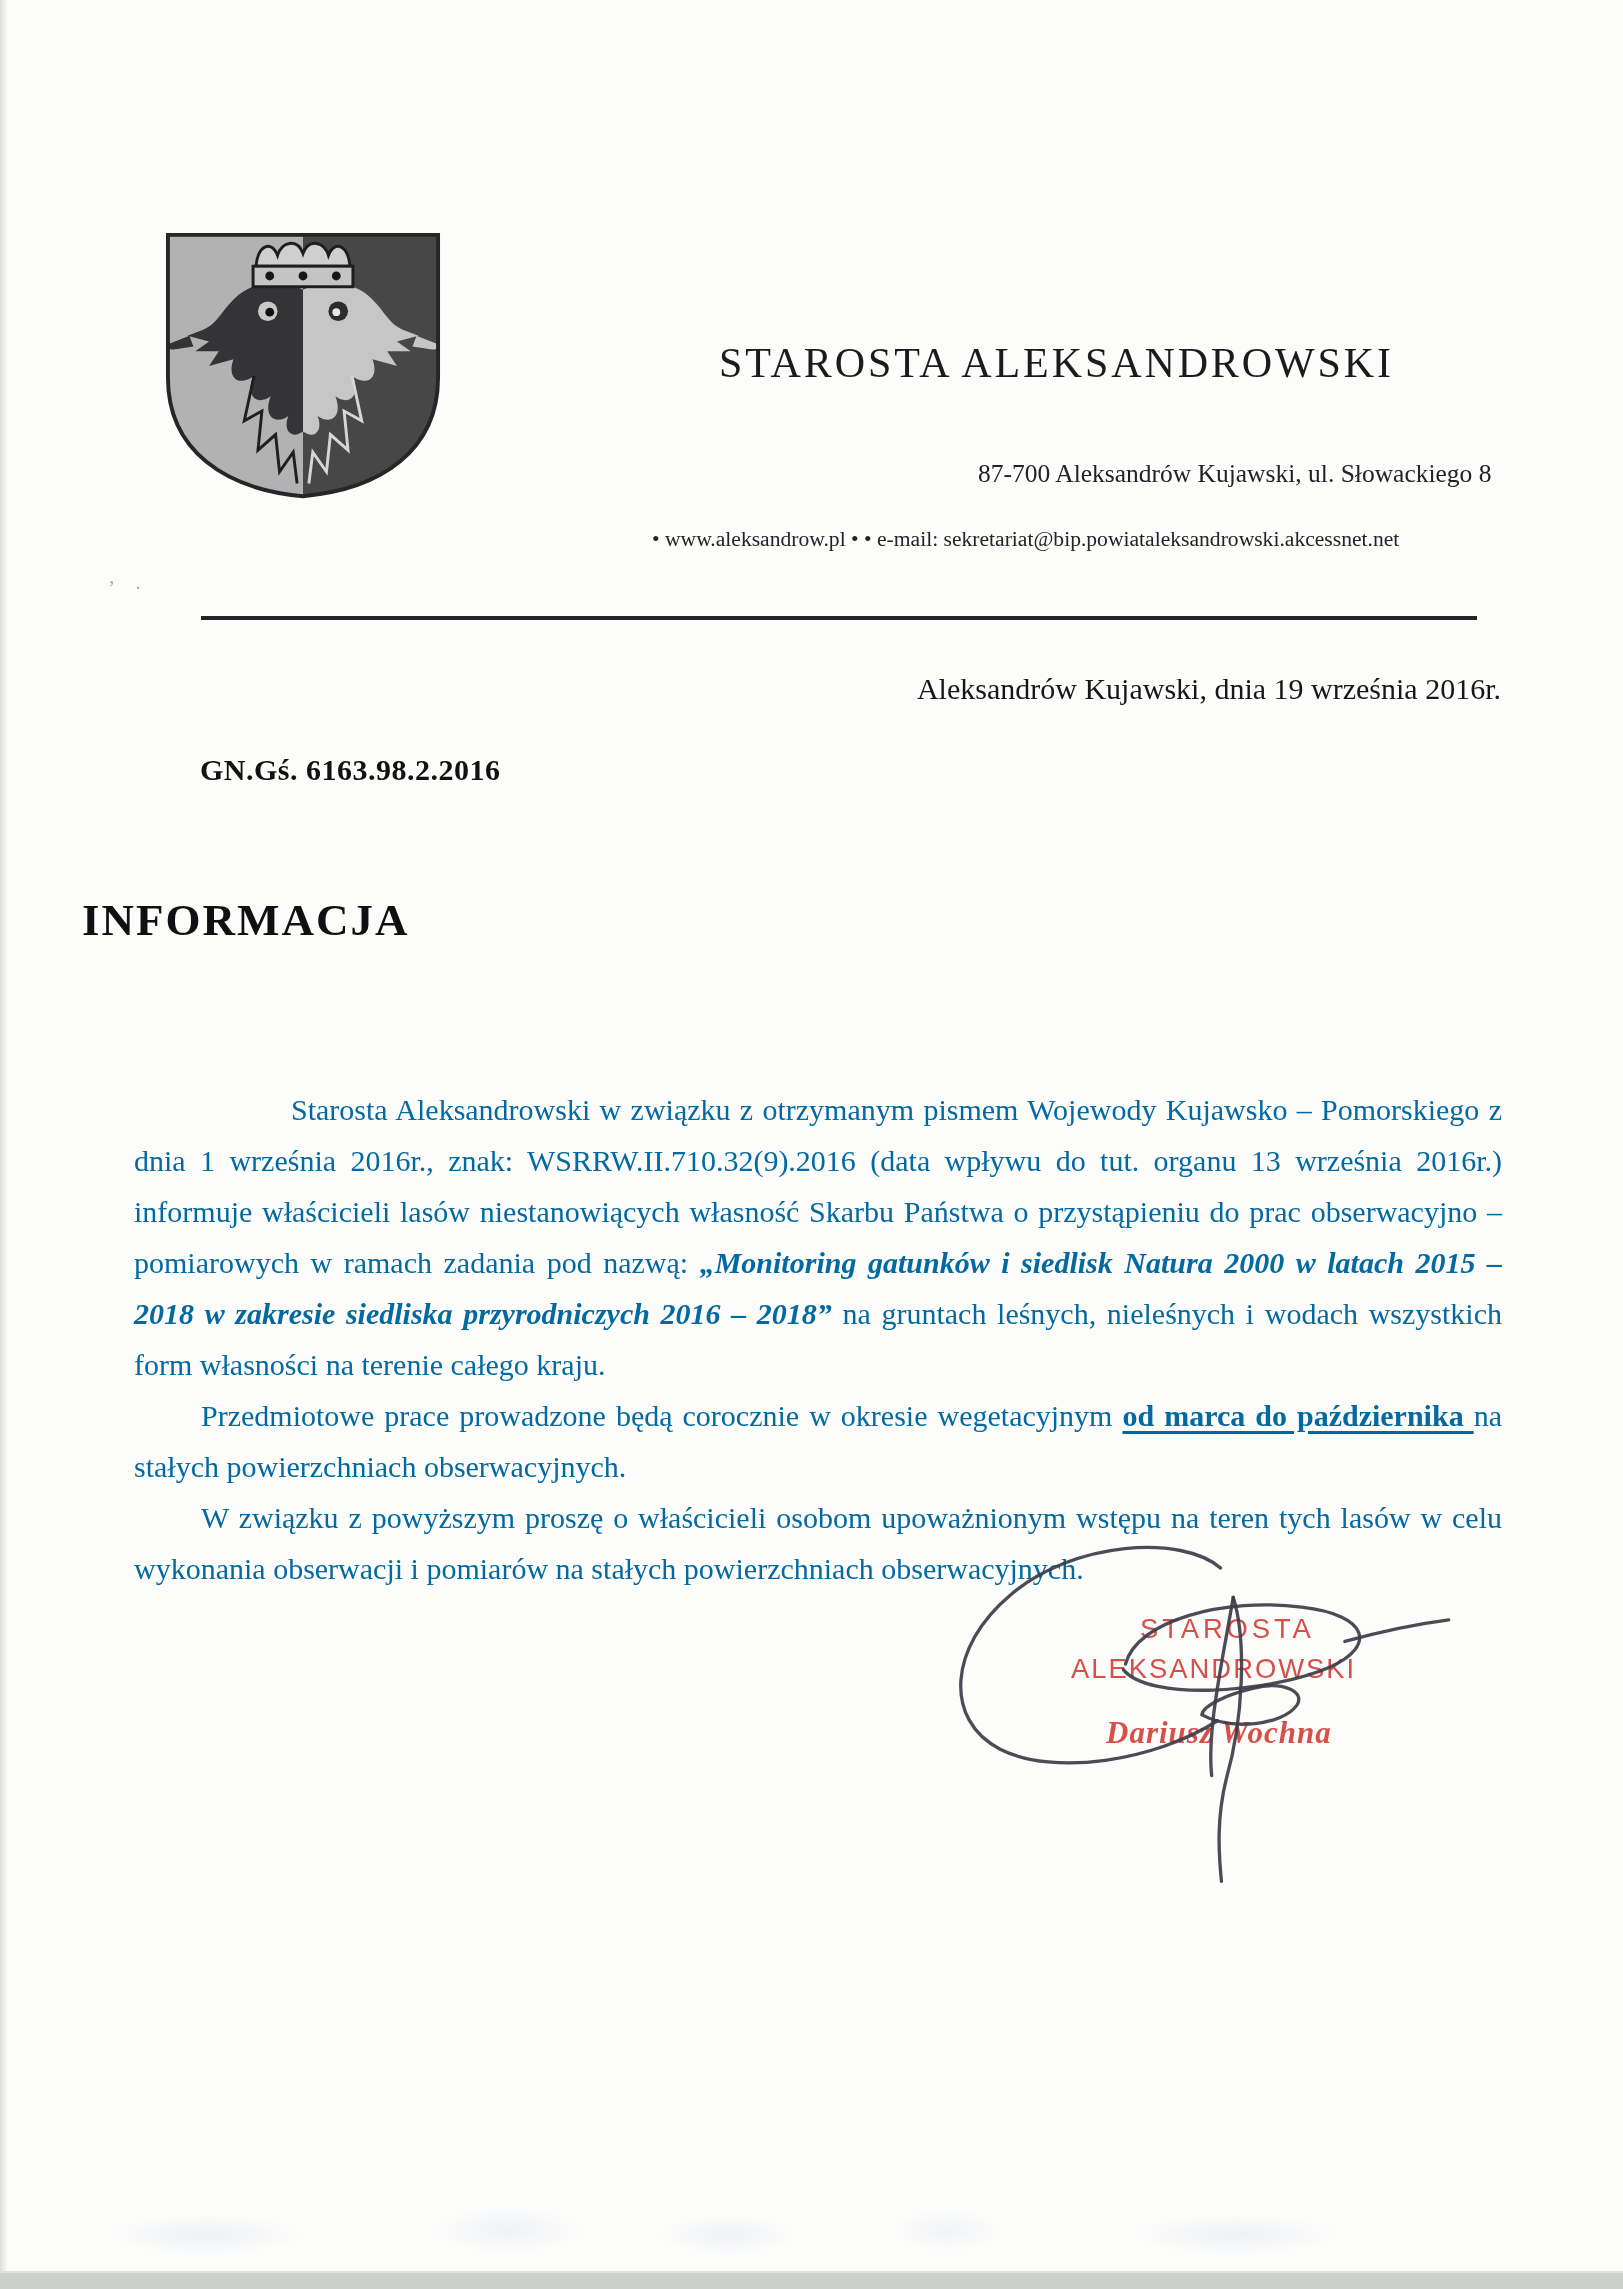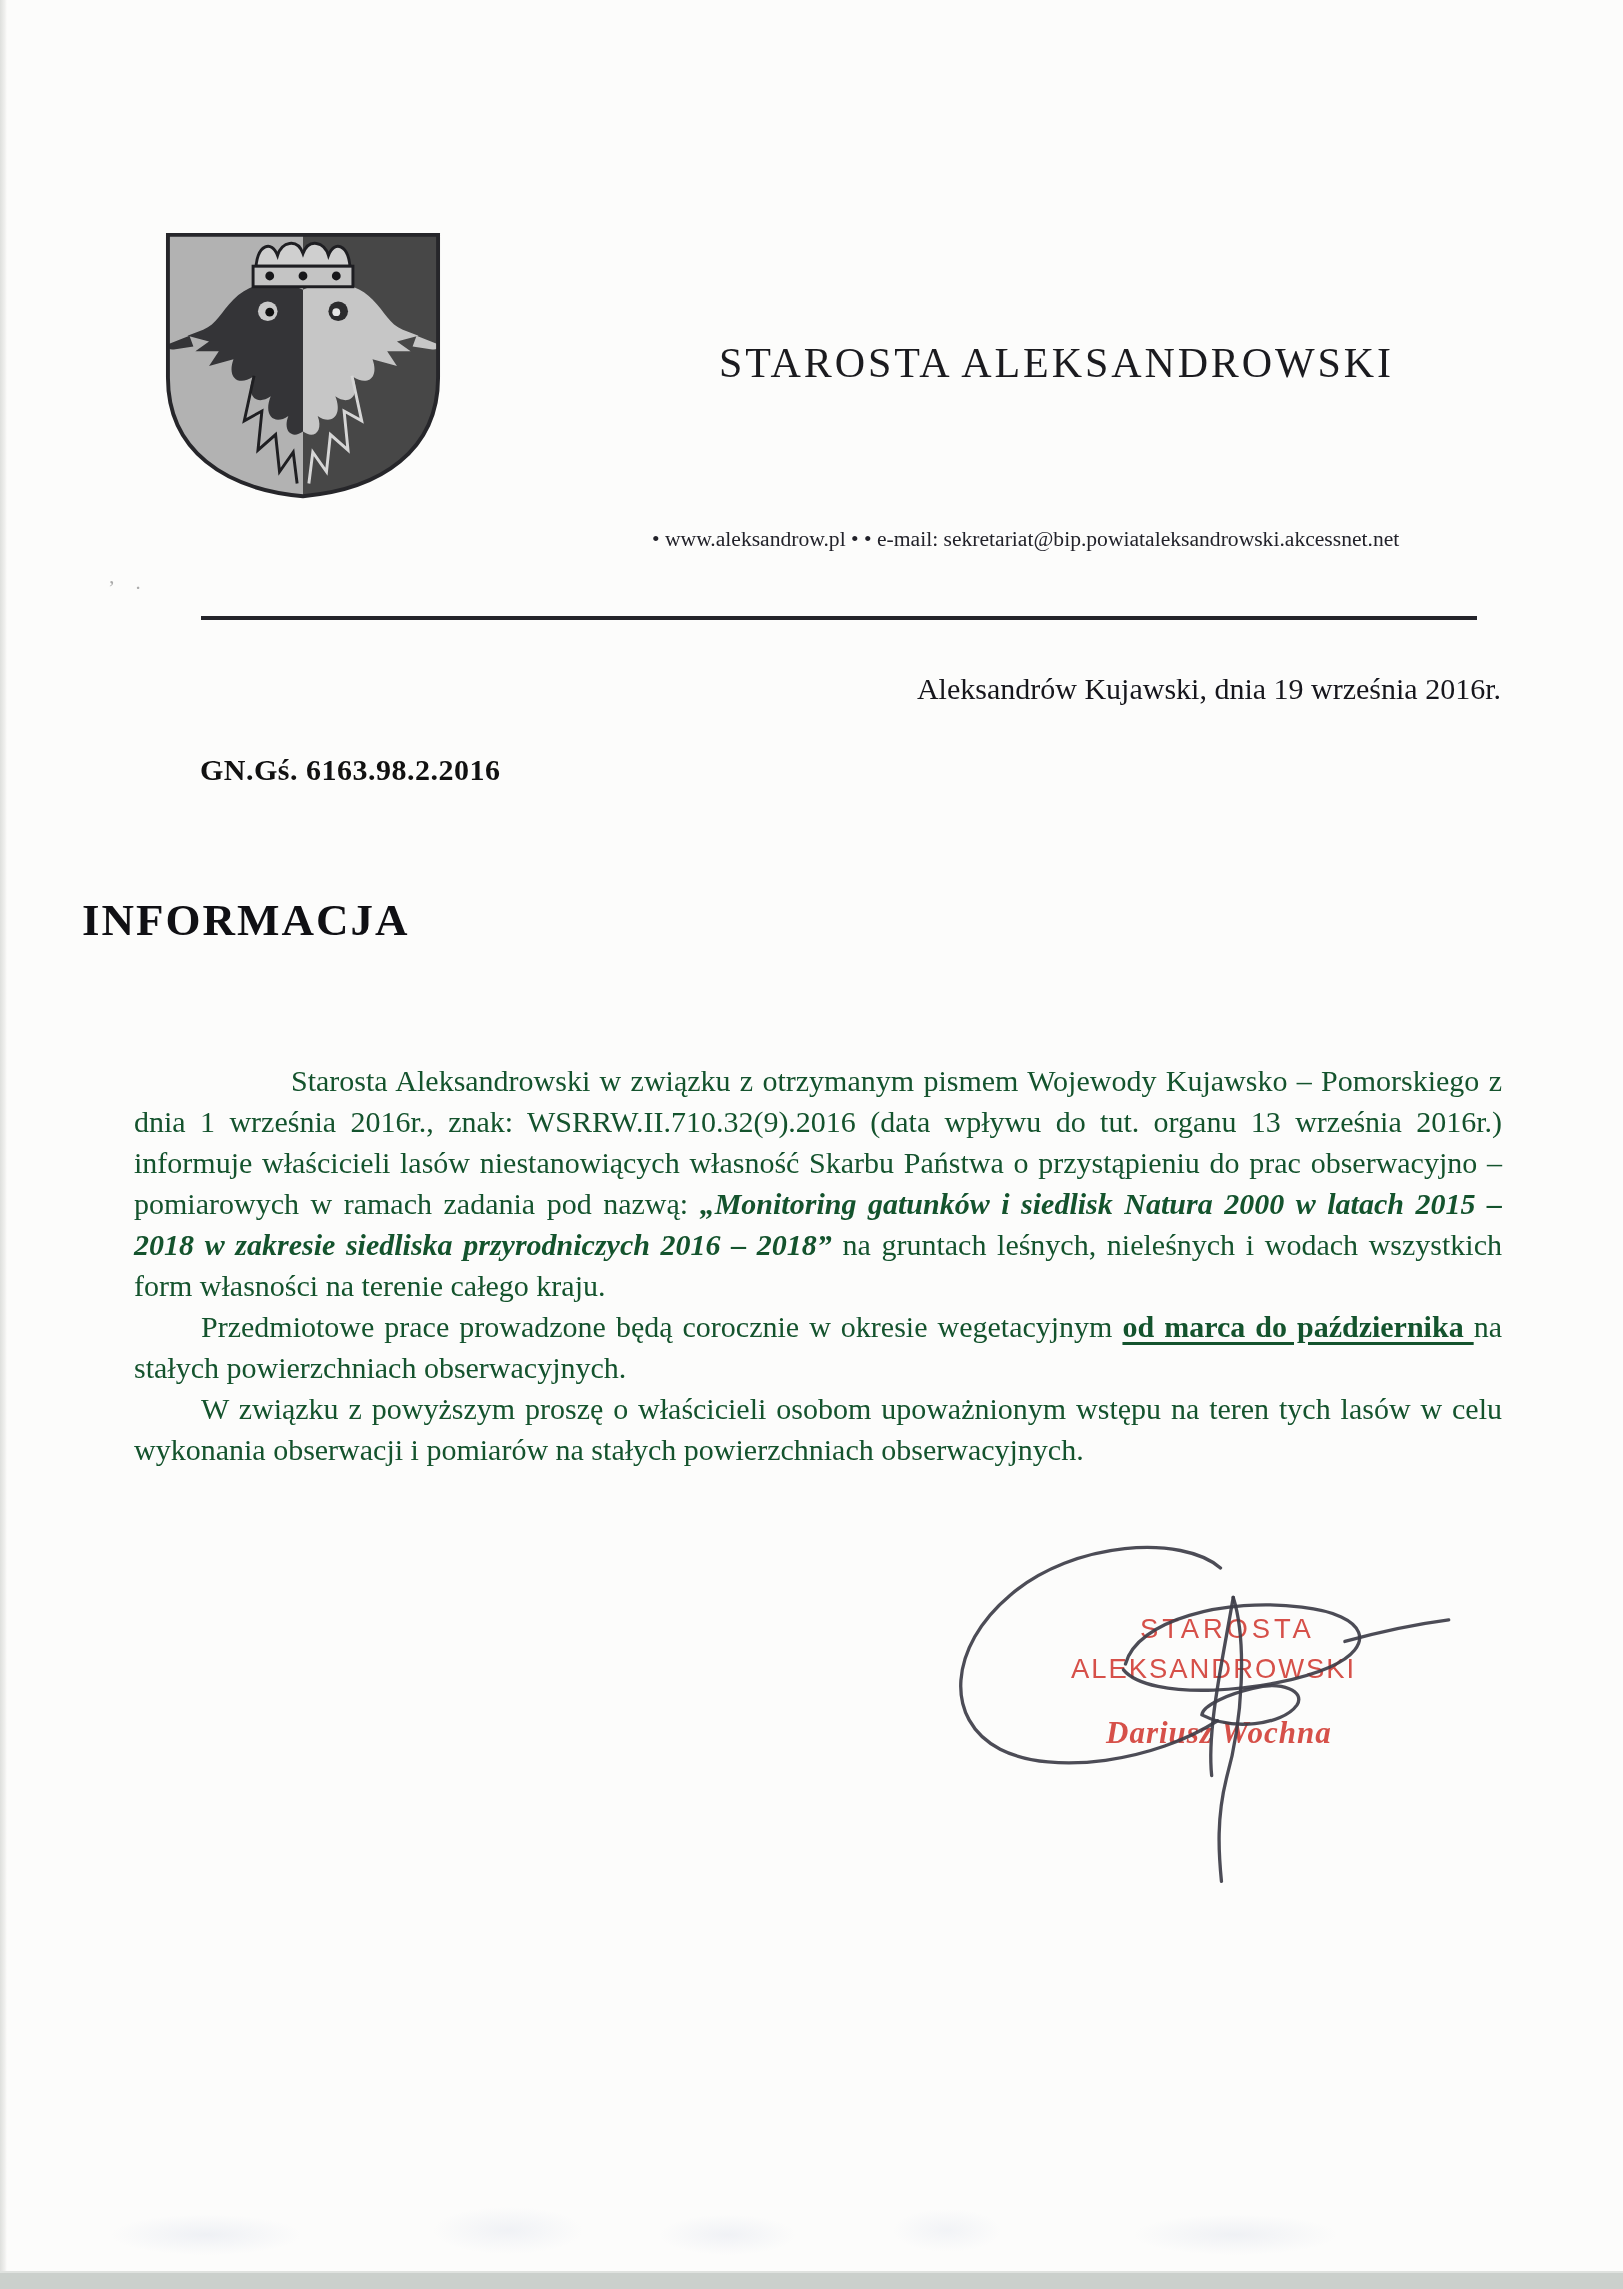--- a/index.html
+++ b/index.html
@@ -65,23 +65,23 @@
   }
 
   .doc-heading{
     position:absolute;left:82px;top:894px;width:1506px;
     text-align:left;
     font-size:45px;font-weight:bold;letter-spacing:2px;color:#101014;
   }
 
   
   .body-text{
-    position:absolute;left:134px;top:1060px;width:1368px;
-    font-size:30px;line-height:41px;
-    text-align:justify;color:#14532d;
+    position:absolute;left:134px;top:1084px;width:1368px;
+    font-size:30px;line-height:51px;
+    text-align:justify;color:#0369a1;
   }
   .body-text p{margin:0;}
   .body-text .b{font-weight:bold;}
   .body-text .i{font-style:italic;}
   .body-text .u{text-decoration:underline;text-decoration-thickness:2.5px;text-underline-offset:4.9px;}
 
   
   .signature-area{position:absolute;left:902px;top:1519px;width:588px;height:382px;}
   .stamp-line{
     position:absolute;
@@ -137,20 +137,21 @@
         <rect x="95" y="38" width="102" height="21" fill="#c4c4c4" stroke="#1e1e22" stroke-width="3"></rect>
         <circle cx="112" cy="48" r="4.5" fill="#17171a"></circle>
         <circle cx="146" cy="48" r="4.5" fill="#17171a"></circle>
         <circle cx="180" cy="48" r="4.5" fill="#17171a"></circle>
       </g>
     </g>
     <path d="M8,6 H284 V152 C284,226 226,266 146,273 C66,266 8,226 8,152 Z" fill="none" stroke="#26262a" stroke-width="4"></path>
   </svg>
 
   <div class="org-title">STAROSTA ALEKSANDROWSKI</div>
+  <div class="addr1">87-700 Aleksandrów Kujawski, ul. Słowackiego 8</div>
   <div class="addr3">• www.aleksandrow.pl • • e-mail: sekretariat@bip.powiataleksandrowski.akcessnet.net</div>
 
   <div class="rule"></div>
 
   <div class="stray-mark">’ ·</div>
 
   <div class="dateline">Aleksandrów Kujawski, dnia 19 września 2016r.</div>
   <div class="ref-number">GN.Gś. 6163.98.2.2016</div>
 
   <div class="doc-heading">INFORMACJA</div>

